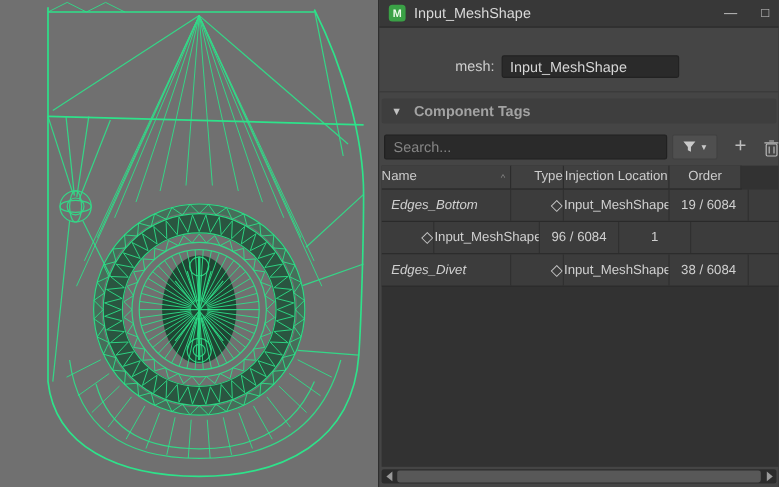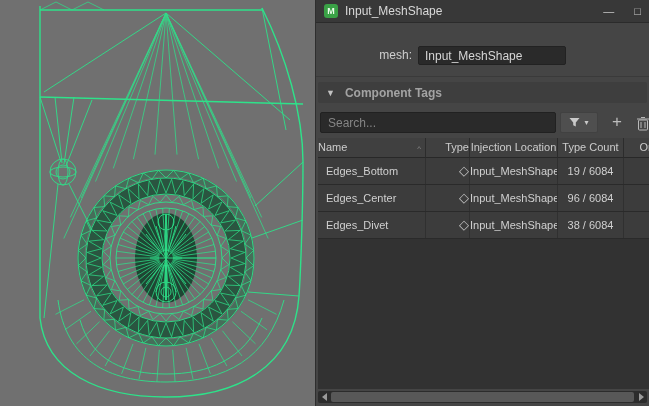--- a/index.html
+++ b/index.html
@@ -36,21 +36,21 @@
   .filter-caret{font-size:8px;color:#c9c9c9;}
   .add-btn{position:absolute;left:290px;top:-1px;width:22px;height:22px;color:#bdbdbd;font-size:17px;display:flex;align-items:center;justify-content:center;}
   .trash-btn{position:absolute;left:320px;top:2px;width:20px;height:18px;display:flex;align-items:center;}
 
   .tag-table{position:absolute;left:2px;top:138px;width:366px;bottom:17px;background:#323232;overflow:hidden;}
   .thead{display:flex;height:20px;}
   .th{background:#404040;border-right:1px solid #2c2c2c;border-bottom:1px solid #282828;color:#cccccc;font-size:11px;line-height:19px;position:relative;}
   .sort-ind{position:absolute;right:4px;top:1px;font-size:8px;color:#9a9a9a;opacity:.8;}
   .trow{display:flex;height:27px;background:#3c3c3c;border-bottom:1px solid #2a2a2a;}
   .td{border-right:1px solid #303030;color:#d0d0d0;font-size:11px;line-height:26px;white-space:nowrap;overflow:hidden;}
-  .c-name{width:108px;}  .td.c-name{padding-left:8px;}
+  .c-name{width:108px;}  .td.c-name{padding-left:8px;font-style:italic;}
   .c-type{width:44px;text-align:right;}
   .c-loc{width:88px;text-align:center;}
   .c-count{width:66px;text-align:center;}
   .c-order{width:60px;text-align:center;}
   .diamond{font-size:13px;color:#c8c8c8;}
 
   .hscroll{position:absolute;left:2px;right:2px;bottom:3px;height:12px;background:#2c2c2c;border-radius:2px;}
   .scroll-arrow{position:absolute;top:0;width:12px;height:12px;display:flex;align-items:center;justify-content:center;}
   .arrow-left{left:0;} .arrow-right{right:0;}
   .tri-l{width:0;height:0;border-top:4px solid transparent;border-bottom:4px solid transparent;border-right:5px solid #9a9a9a;}
@@ -243,34 +243,32 @@
     </div>
 
     <div class="tag-table">
       <div class="thead">
         <div class="th c-name">
           <span>Name</span>
           <span class="sort-ind">^</span>
         </div>
         <div class="th c-type">Type</div>
         <div class="th c-loc">Injection Location</div>
-        <div class="th c-count">Type Count</div>
         <div class="th c-order">Order</div>
       </div>
 
       <div class="trow">
         <div class="td c-name">Edges_Bottom</div>
         <div class="td c-type"><span class="diamond">◇</span></div>
         <div class="td c-loc">Input_MeshShape</div>
         <div class="td c-count">19 / 6084</div>
         <div class="td c-order">1</div>
       </div>
 
       <div class="trow">
-        <div class="td c-name">Edges_Center</div>
         <div class="td c-type"><span class="diamond">◇</span></div>
         <div class="td c-loc">Input_MeshShape</div>
         <div class="td c-count">96 / 6084</div>
         <div class="td c-order">1</div>
       </div>
 
       <div class="trow">
         <div class="td c-name">Edges_Divet</div>
         <div class="td c-type"><span class="diamond">◇</span></div>
         <div class="td c-loc">Input_MeshShape</div>

